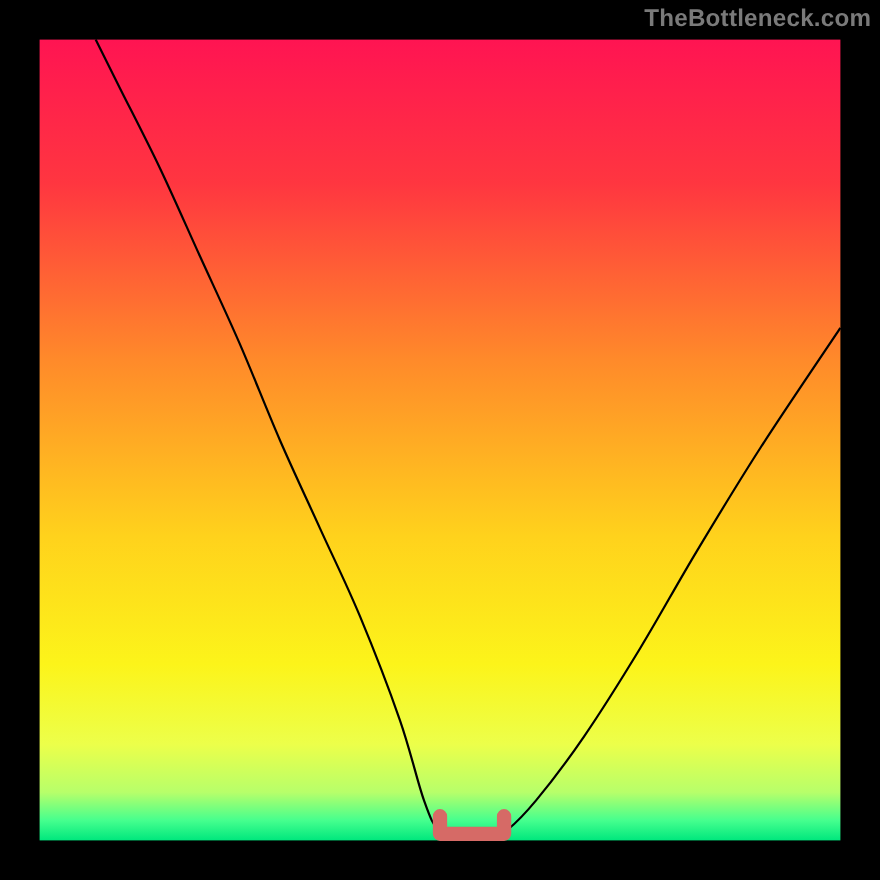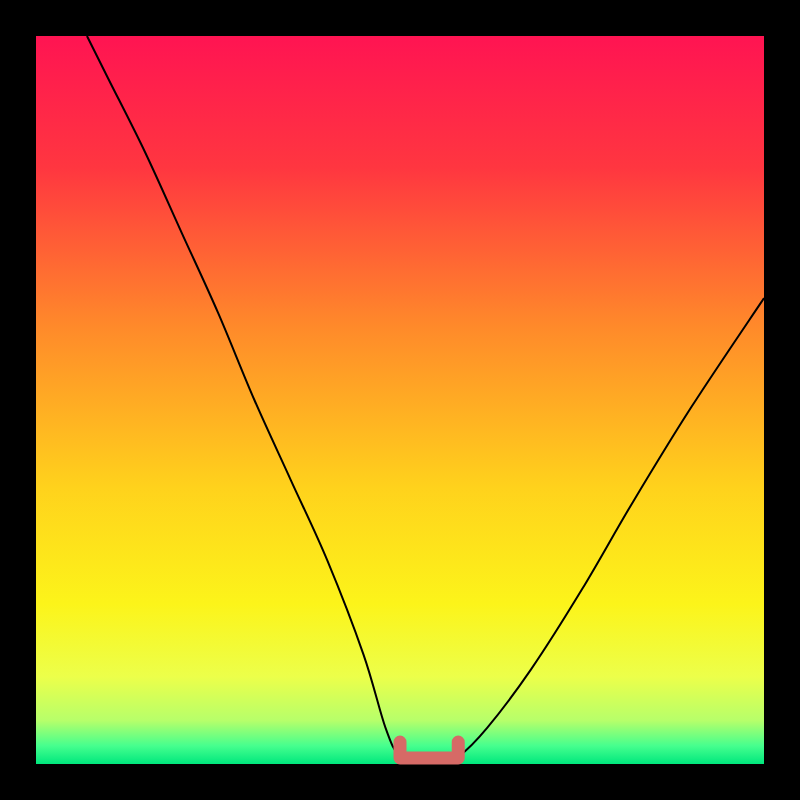--- a/index.html
+++ b/index.html
@@ -50,13 +50,14 @@
         </linearGradient>
     </defs>
 
     <rect id="plot-rect" fill="url(#heat)" x="36" y="36" width="728" height="728"></rect>
 
     <path id="curve" fill="none" d="M 86.96000000000001 36 C 90.60000000000001 43.28000000000001, 99.09333333333333 60.266666666666694, 108.8 79.68000000000004 C 118.50666666666666 99.09333333333338, 133.06666666666666 127.00000000000003, 145.2 152.48000000000002 C 157.33333333333331 177.96, 169.46666666666667 205.86666666666667, 181.6 232.56 C 193.73333333333332 259.25333333333333, 205.86666666666667 284.73333333333335, 218 312.64 C 230.13333333333333 340.5466666666666, 242.26666666666668 372.09333333333336, 254.4 400 C 266.5333333333333 427.90666666666664, 278.66666666666663 453.38666666666666, 290.79999999999995 480.08 C 302.9333333333333 506.7733333333333, 315.06666666666666 531.04, 327.2 560.16 C 339.3333333333333 589.28, 353.8933333333334 626.8933333333333, 363.6 654.8 C 373.3066666666667 682.7066666666666, 379.37333333333333 710.6133333333333, 385.44 727.6 C 391.50666666666666 744.5866666666667, 393.93333333333334 750.6533333333334, 400 756.72 C 406.06666666666666 762.7866666666666, 415.77333333333337 762.7866666666666, 421.84000000000003 764 C 427.9066666666667 765.2133333333334, 430.33333333333337 765.2133333333334, 436.40000000000003 764 C 442.4666666666667 762.7866666666666, 449.7466666666666 762.7866666666666, 458.23999999999995 756.72 C 466.7333333333333 750.6533333333334, 475.2266666666667 742.1600000000001, 487.36 727.6 C 499.49333333333334 713.04, 515.2666666666667 692.4133333333334, 531.04 669.36 C 546.8133333333333 646.3066666666666, 565.0133333333333 617.1866666666666, 582 589.28 C 598.9866666666667 561.3733333333333, 614.7599999999999 532.2533333333333, 632.9599999999999 501.92 C 651.16 471.5866666666667, 669.36 441.2533333333334, 691.2 407.28000000000003 C 713.0400000000001 373.3066666666667, 751.8666666666667 316.28, 764 298.08" stroke="#000000" stroke-width="2"></path>
 
     <path id="trough" fill="none" d="M 400 742 L 400 758 L 458.23999999999995 758 L 458.23999999999995 742" stroke="#d66a66" stroke-width="13" stroke-linecap="round" stroke-linejoin="round"></path>
   </svg>
 
+  <div id="watermark">TheBottleneck.com</div>
 </div>
 
 </body></html>

